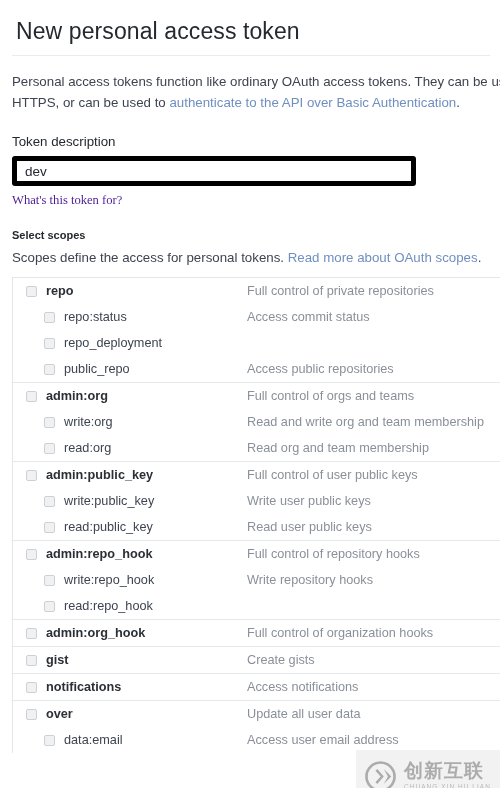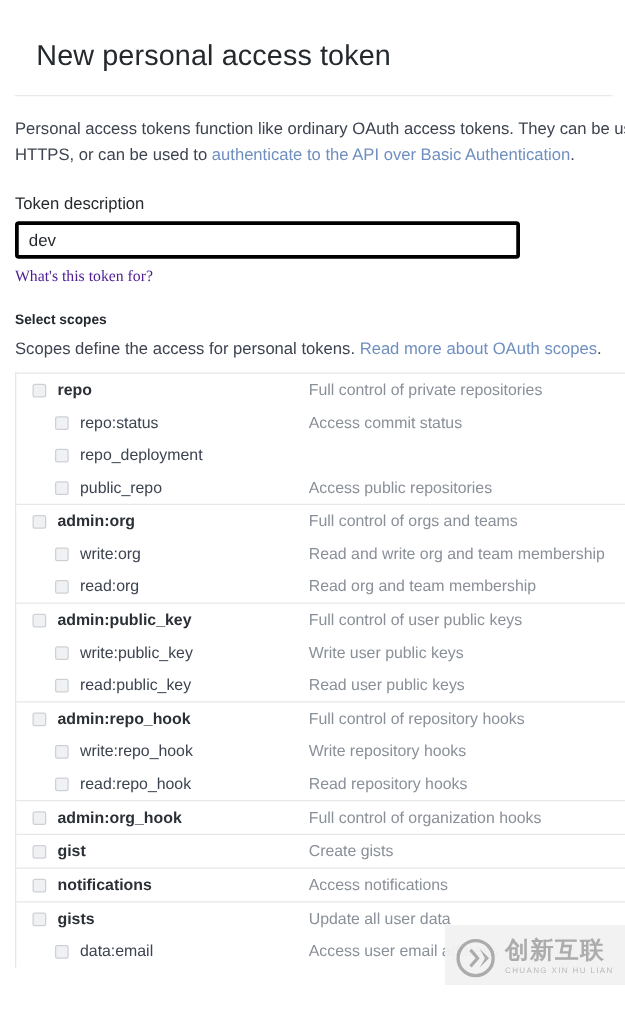--- a/index.html
+++ b/index.html
@@ -23,21 +23,21 @@
     overflow: hidden;
     box-sizing: border-box;
   }
 
   
   .page-title {
     font-size: 23px;
     font-weight: 400;
     color: #24292e;
     letter-spacing: 0.1px;
-    margin: 17px;
+    margin: 4px;
     padding: 12px 12px 0 12px;
     line-height: 30px;
   }
   .title-rule {
     height: 1px;
     background: #e8eaed;
     margin: 9px 10px 0 12px;
   }
 
   
@@ -63,21 +63,21 @@
     padding: 21px 0 0 12px;
   }
 
   .token-input-wrap {
     padding: 7px 0 0 12px;
   }
   input.token-input {
     width: 404px;
     height: 30px;
     box-sizing: border-box;
-    border: 3px solid #000000;
+    border: 5px solid #000000;
     border-radius: 3px;
     background: #fff;
     font-family: "Liberation Sans", sans-serif;
     font-size: 13.5px;
     color: #24292e;
     padding: 0 8px;
     outline: none;
   }
   .helper {
     font-size: 12.6px;
@@ -148,21 +148,21 @@
     color: #8a9099;
     white-space: nowrap;
     margin-left: 21px;
   }
   .scope-row { position: relative; }
 
   
   .watermark {
     position: absolute;
     right: 0px;
-    bottom: 18px;
+    bottom: 8px;
     width: 144px;
     height: 52px;
     background: #f2f2f2;
     display: flex;
     align-items: center;
     gap: 7px;
     padding-left: 8px;
     box-sizing: border-box;
     opacity: 0.95;
   }
@@ -290,21 +290,20 @@
           <span class="scope-desc">Full control of repository hooks</span>
         </div>
         <div class="scope-row child">
           <span class="cbox"></span>
           <span class="scope-name">write:repo_hook</span>
           <span class="scope-desc">Write repository hooks</span>
         </div>
         <div class="scope-row child">
           <span class="cbox"></span>
           <span class="scope-name">read:repo_hook</span>
-          <span class="scope-desc">Read repository hooks</span>
         </div>
       </div>
       <div class="scope-group">
         <div class="scope-row parent">
           <span class="cbox"></span>
           <span class="scope-name">admin:org_hook</span>
           <span class="scope-desc">Full control of organization hooks</span>
         </div>
       </div>
       <div class="scope-group">
@@ -317,21 +316,21 @@
       <div class="scope-group">
         <div class="scope-row parent">
           <span class="cbox"></span>
           <span class="scope-name">notifications</span>
           <span class="scope-desc">Access notifications</span>
         </div>
       </div>
       <div class="scope-group">
         <div class="scope-row parent">
           <span class="cbox"></span>
-          <span class="scope-name">gists</span>
+          <span class="scope-name">over</span>
           <span class="scope-desc">Update all user data</span>
         </div>
         <div class="scope-row child">
           <span class="cbox"></span>
           <span class="scope-name">data:email</span>
           <span class="scope-desc">Access user email address</span>
         </div>
       </div>
     </div>
 

